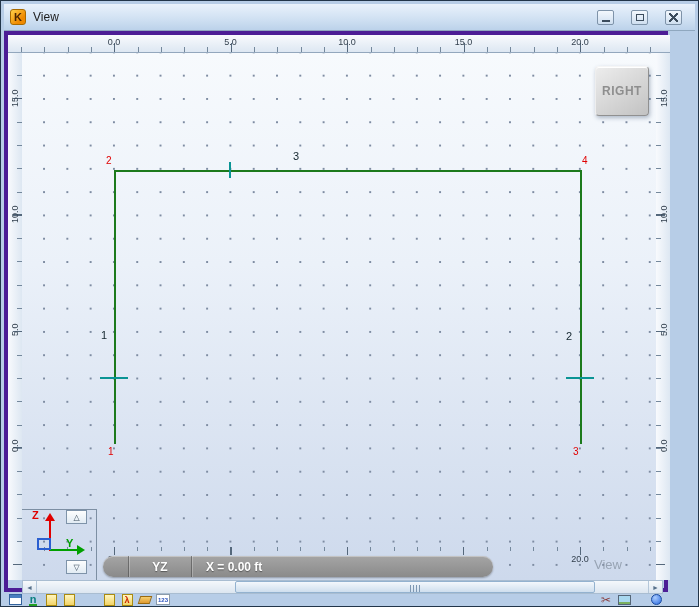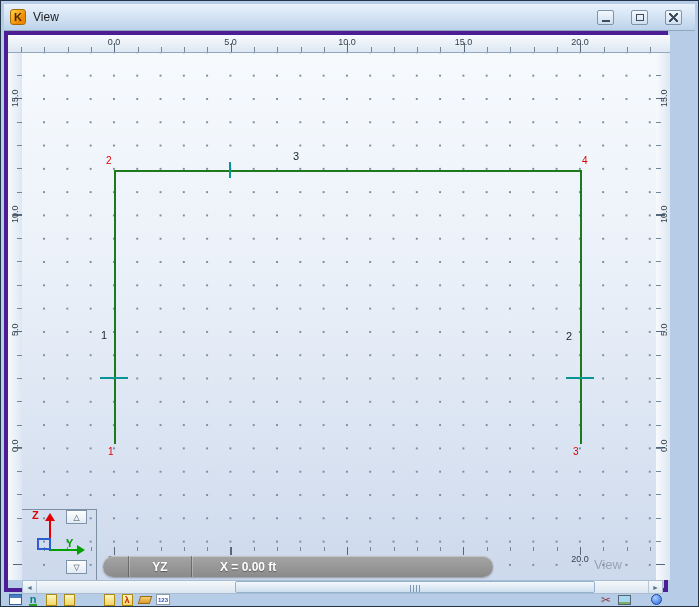--- a/index.html
+++ b/index.html
@@ -110,21 +110,21 @@
   
   .status-pill { position: absolute; left: 102px; top: 555px; width: 390px; height: 21px;
       border-radius: 10px; background: linear-gradient(to bottom,#a5a5a5,#8a8a8a);
       box-shadow: 0 1px 2px rgba(0,0,0,.3), inset 0 1px 0 rgba(255,255,255,.35);
       color: #ffffff; font-weight: bold; font-size: 12px; z-index: 5;
       display: flex; align-items: center; text-shadow: 0 1px 1px rgba(0,0,0,.4); }
   .pill-spacer { width: 25px; }
   .pill-div { width: 1px; height: 100%; background: rgba(70,70,70,.55);
               box-shadow: 1px 0 0 rgba(255,255,255,.25); }
   .pill-plane { width: 62px; text-align: center; }
-  .pill-coord { margin-left: 28px; }
+  .pill-coord { margin-left: 14px; }
   .watermark { position: absolute; left: 593px; top: 556px; font-size: 13px;
                color: #8a96a5; opacity: .8; z-index: 4; }
 
   
   .hscroll { position: absolute; left: 14px; top: 545px; width: 641px; height: 14px;
       border: 1px solid #a9bdd1; background: linear-gradient(to bottom,#f4f8fb,#dce6f0); }
   .scroll-btn { position: absolute; top: 0; bottom: 0; width: 14px;
       background: linear-gradient(to bottom,#f7fafc,#d9e4ef);
       display: flex; align-items: center; justify-content: center; font-size: 7px; color: #56708a; }
   .scroll-left  { left: 0; border-right: 1px solid #b5c7d9; }
@@ -219,20 +219,21 @@
 
       <span class="node-label" style="left:86px;top:393px">1</span>
       <span class="node-label" style="left:84px;top:102px">2</span>
       <span class="node-label" style="left:551px;top:393px">3</span>
       <span class="node-label" style="left:560px;top:102px">4</span>
 
       <span class="member-label" style="left:79px;top:276px">1</span>
       <span class="member-label" style="left:544px;top:277px">2</span>
       <span class="member-label" style="left:271px;top:97px">3</span>
 
+      <div class="view-btn">RIGHT</div>
 
       <div class="bruler">
         <span class="rl-b" style="left:74px">0.0</span>
         <span class="rl-b" style="left:190.5px">5.0</span>
         <span class="rl-b" style="left:307px">10.0</span>
         <span class="rl-b" style="left:423.5px">15.0</span>
         <span class="rl-b" style="left:540px">20.0</span>
       </div>
 
       <div class="axis-top-line"></div>

